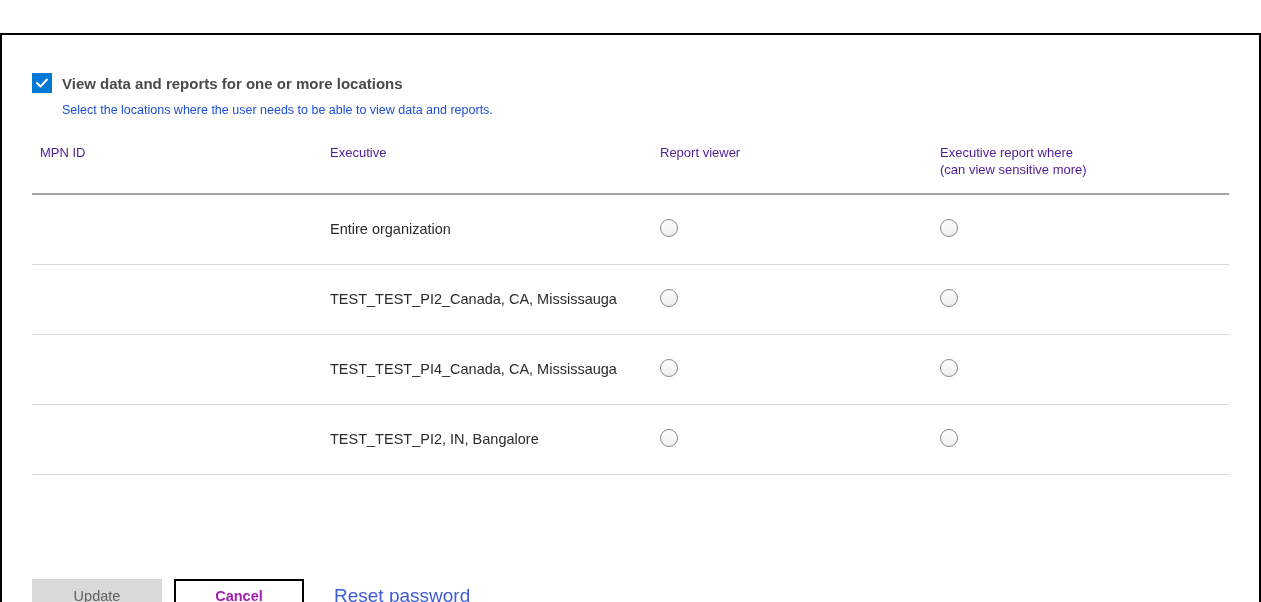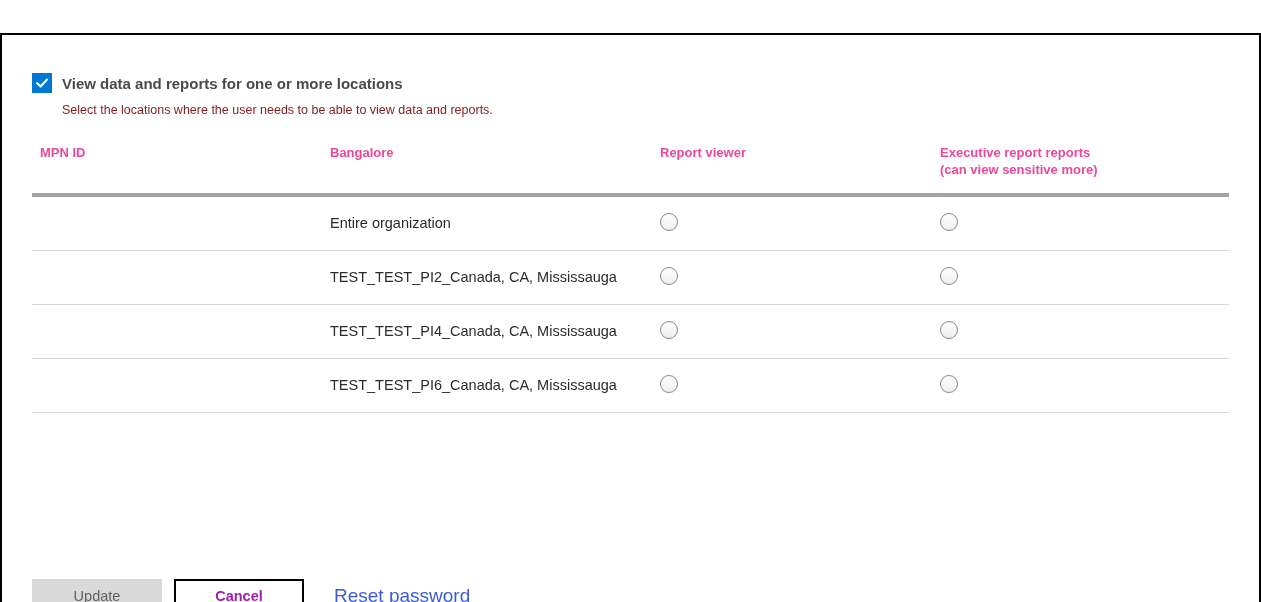--- a/index.html
+++ b/index.html
@@ -35,48 +35,48 @@
     .checkbox-box svg {
       display: block;
     }
     .header-title {
       font-size: 15px;
       font-weight: 600;
       color: #4a4a4a;
     }
     .subtext {
       font-size: 12.5px;
-      color: #7f1d1d;
+      color: #1d4ed8;
       margin-left: 30px;
       margin-bottom: 18px;
     }
     .table-wrap {
       margin-left: 0;
     }
     table {
       width: 100%;
       border-collapse: collapse;
     }
     thead th {
       text-align: left;
-      font-weight: 700;
+      font-weight: 400;
       font-size: 13px;
-      color: #ec4899;
+      color: #4c1d95;
       padding: 10px 8px 14px 8px;
-      border-bottom: 4px solid #a3a3a3;
+      border-bottom: 2px solid #a3a3a3;
       vertical-align: top;
     }
     .col-mpn { width: 290px; }
     .col-loc { width: 330px; }
     .col-rv  { width: 280px; }
     .col-erv { }
     thead th .line1 { display: block; line-height: 1.3; }
     thead th .line2 { display: block; line-height: 1.3; }
     tbody td {
-      padding: 16px 8px;
+      padding: 24px 8px;
       border-bottom: 1px solid #d8d8d8;
       font-size: 14.5px;
       color: #2b2b2b;
       vertical-align: middle;
     }
     .radio {
       width: 18px;
       height: 18px;
       border: 1px solid #8a8a8a;
       border-radius: 50%;
@@ -152,24 +152,24 @@
     <table>
       <colgroup>
         <col class="col-mpn">
         <col class="col-loc">
         <col class="col-rv">
         <col class="col-erv">
       </colgroup>
       <thead>
         <tr>
           <th>MPN ID</th>
-          <th>Bangalore</th>
+          <th>Executive</th>
           <th>Report viewer</th>
           <th>
-            <span class="line1">Executive report reports</span>
+            <span class="line1">Executive report where</span>
             <span class="line2">(can view sensitive more)</span>
           </th>
         </tr>
       </thead>
       <tbody>
 
       <tr>
             <td></td>
             <td>Entire organization</td>
             <td><span class="radio"></span></td>
@@ -182,21 +182,21 @@
             <td><span class="radio"></span></td>
           </tr>
           <tr>
             <td></td>
             <td>TEST_TEST_PI4_Canada, CA, Mississauga</td>
             <td><span class="radio"></span></td>
             <td><span class="radio"></span></td>
           </tr>
           <tr>
             <td></td>
-            <td>TEST_TEST_PI6_Canada, CA, Mississauga</td>
+            <td>TEST_TEST_PI2, IN, Bangalore</td>
             <td><span class="radio"></span></td>
             <td><span class="radio"></span></td>
           </tr>
         </tbody>
     </table>
   </div>
 
   <div class="footer">
     <button class="btn btn-update">Update</button>
     <button class="btn btn-cancel">Cancel</button>

